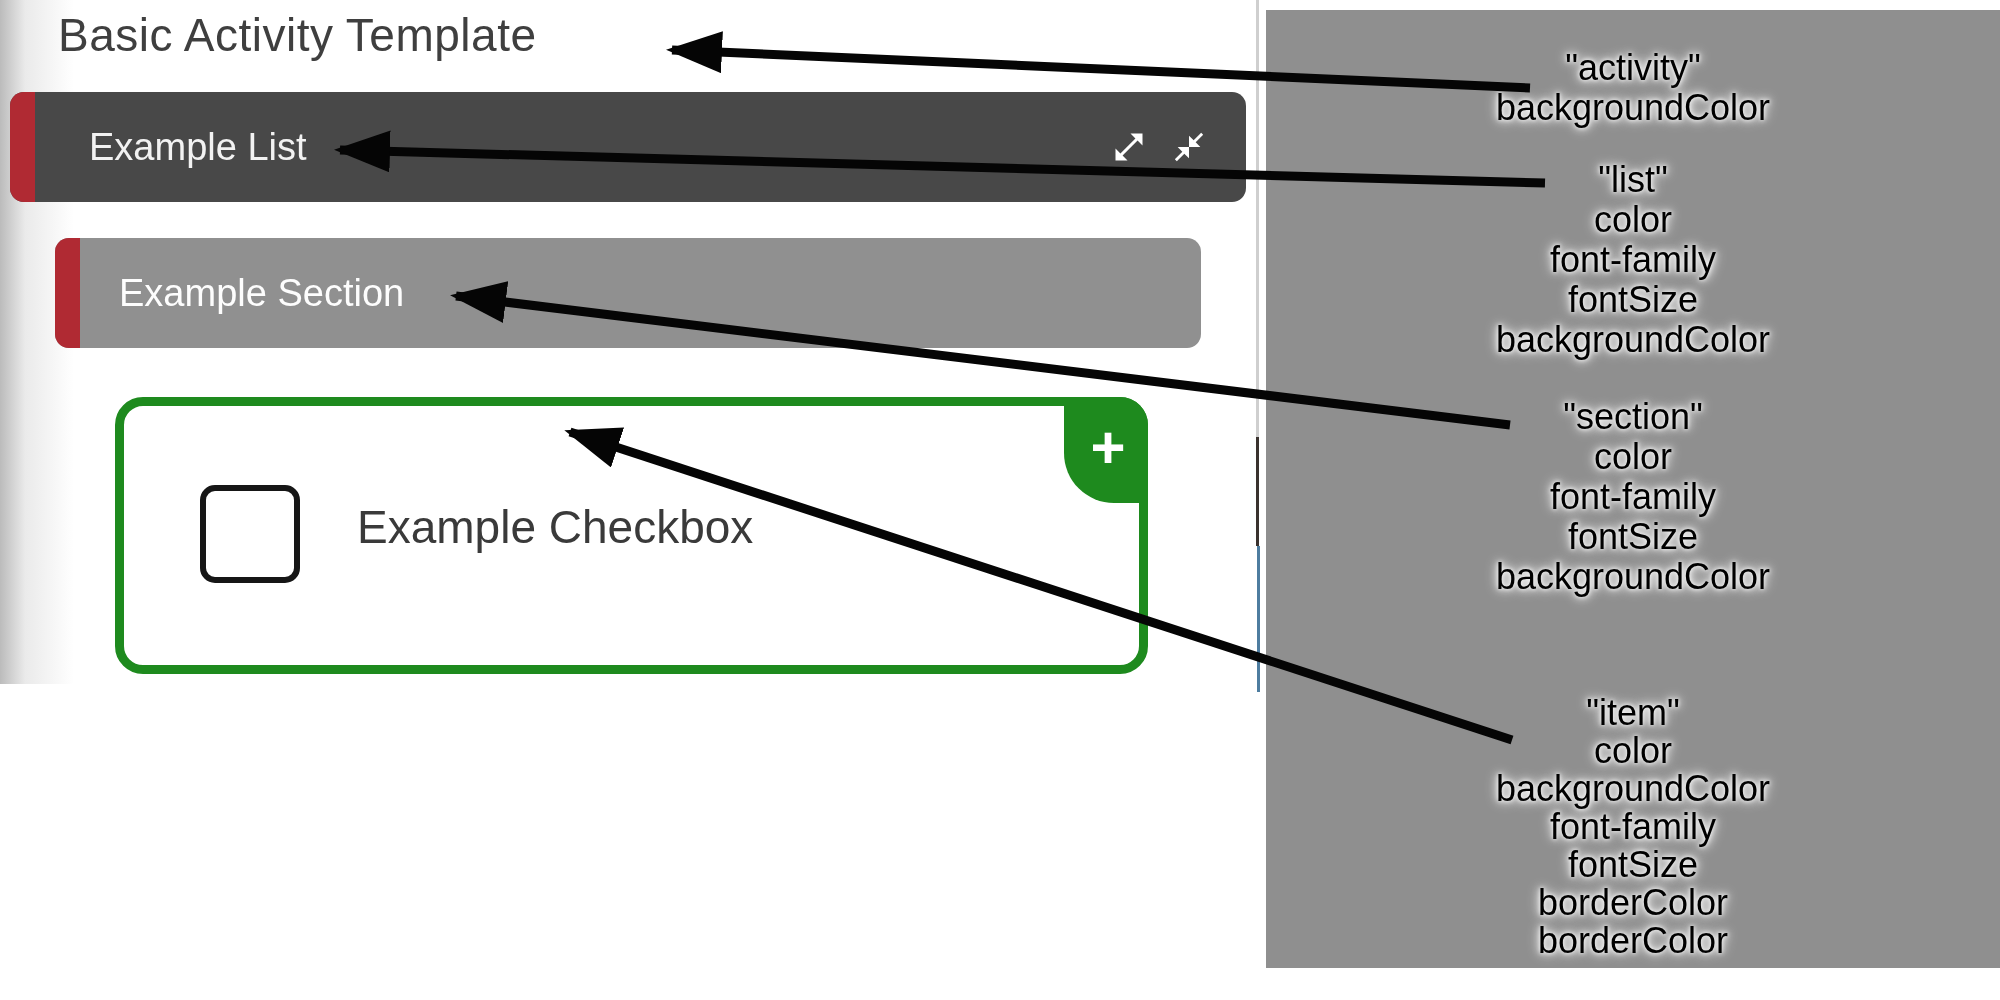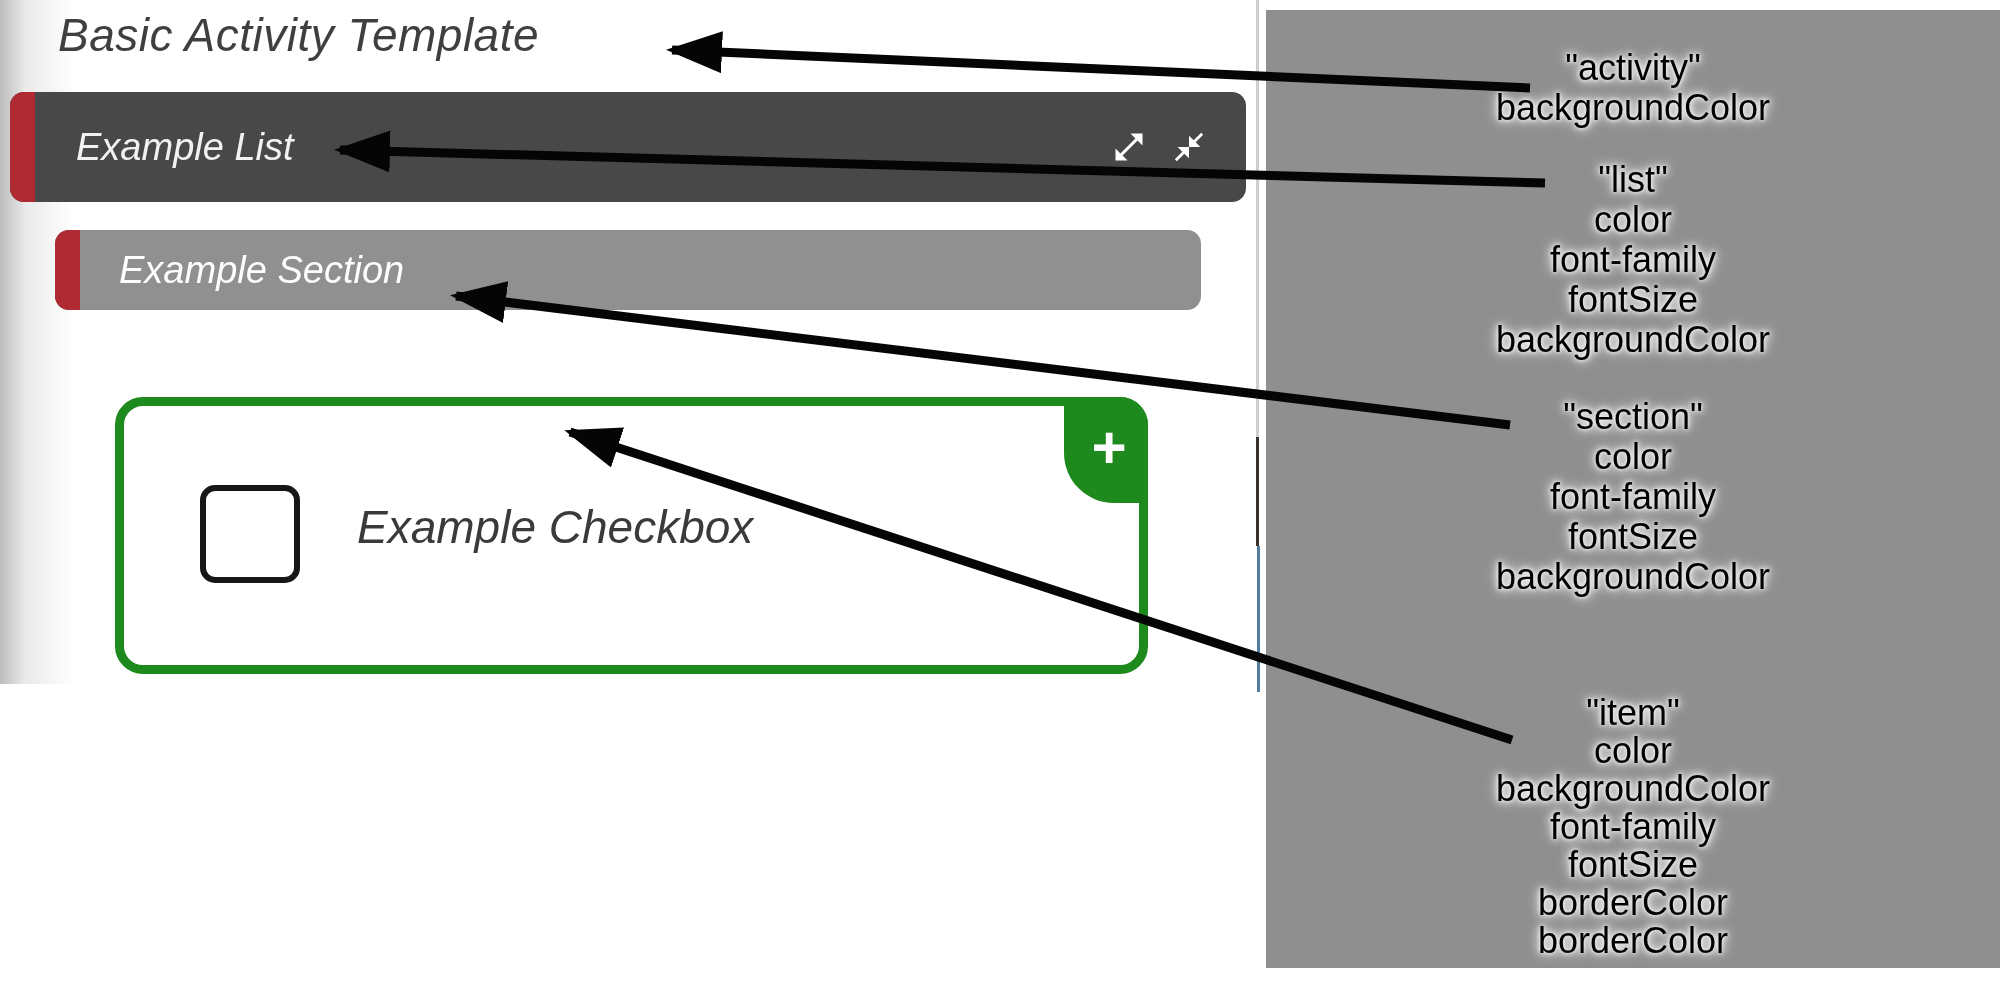--- a/index.html
+++ b/index.html
@@ -1,35 +1,35 @@
 <!DOCTYPE html>
 <html><head>
 <meta charset="utf-8">
 <style>
   * { margin:0; padding:0; box-sizing:border-box; }
   html,body { width:2000px; height:1000px; background:#ffffff; overflow:hidden;
               font-family:"Liberation Sans", sans-serif; }
   .stage { position:relative; width:2000px; height:1000px; background:#fff; }
 
   
-  .app-area { position:absolute; left:0; top:0; width:1256px; height:684px; background:#fff;font-style:italic; }
+  .app-area { position:absolute; left:0; top:0; width:1256px; height:684px; background:#fff; }
   .app-left-shadow { position:absolute; left:0; top:0; width:74px; height:684px;
     background:linear-gradient(to right, rgba(105,105,105,.45) 0, rgba(160,160,160,.22) 34%, rgba(255,255,255,0) 100%); }
 
   .app-title { position:absolute; left:58px; top:8px; font-size:46px; color:#3f3f3f;
     letter-spacing:.5px; }
 
   .bar { position:absolute; display:flex; align-items:center; border-radius:14px; overflow:hidden; }
   .bar .stripe { position:absolute; left:0; top:0; width:25px; height:100%; }
-  .list-bar { left:10px; top:92px; width:1236px; height:110px; background:#484848; }
+  .list-bar { left:10px; top:92px; width:1236px; height:110px; background:#484848;padding-left:13px; }
   .list-bar .bar-label { margin-left:66px; font-size:38px; color:#f2f2f2; }
   .bar-icons { position:absolute; right:38px; top:0; height:100%; display:flex; align-items:center; gap:22px; }
   .bar-icon { width:38px; height:38px; display:flex; align-items:center; justify-content:center; cursor:pointer; }
 
-  .section-bar { left:55px; top:230px; width:1146px; height:80px; background:#909090; }
+  .section-bar { left:55px; top:238px; width:1146px; height:110px; background:#909090; }
   .section-bar .bar-label { margin-left:64px; font-size:38px; color:#fdfdfd; }
 
   .item-card { position:absolute; left:115px; top:397px; width:1033px; height:277px;
     background:#fff; border:9px solid #1e8a1e; border-radius:28px; }
   .add-tab { position:absolute; top:-9px; right:-9px; width:84px; height:106px; background:#1e8a1e;
     border-radius:0 28px 0 50px; display:flex; align-items:center; justify-content:center; cursor:pointer; }
   .add-tab span { color:#fff; font-size:60px; font-weight:bold; line-height:1; transform:translate(2px,-2px); }
   .checkbox { position:absolute; left:76px; top:79px; width:100px; height:98px;
     border:6px solid #161616; border-radius:15px; background:#fff; cursor:pointer; }
   .checkbox-label { position:absolute; left:233px; top:94px; font-size:46px; color:#3a3a3a; }

